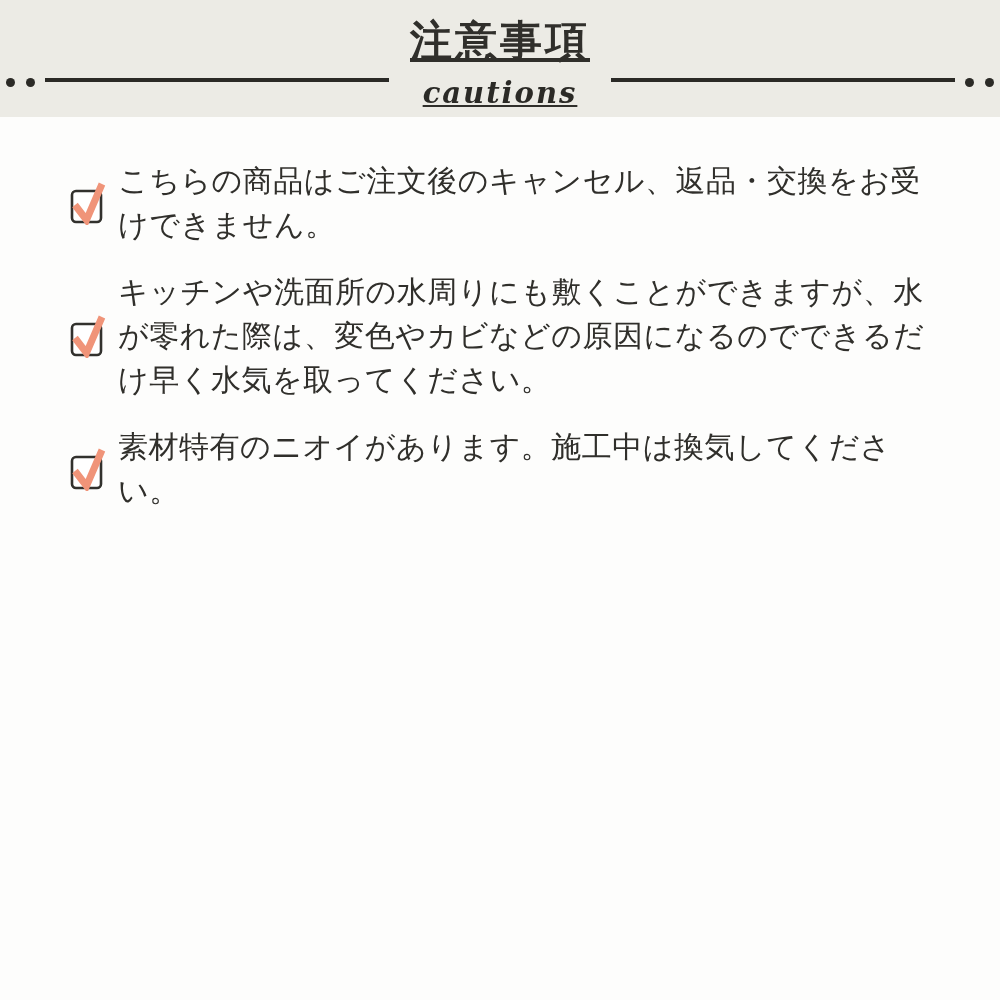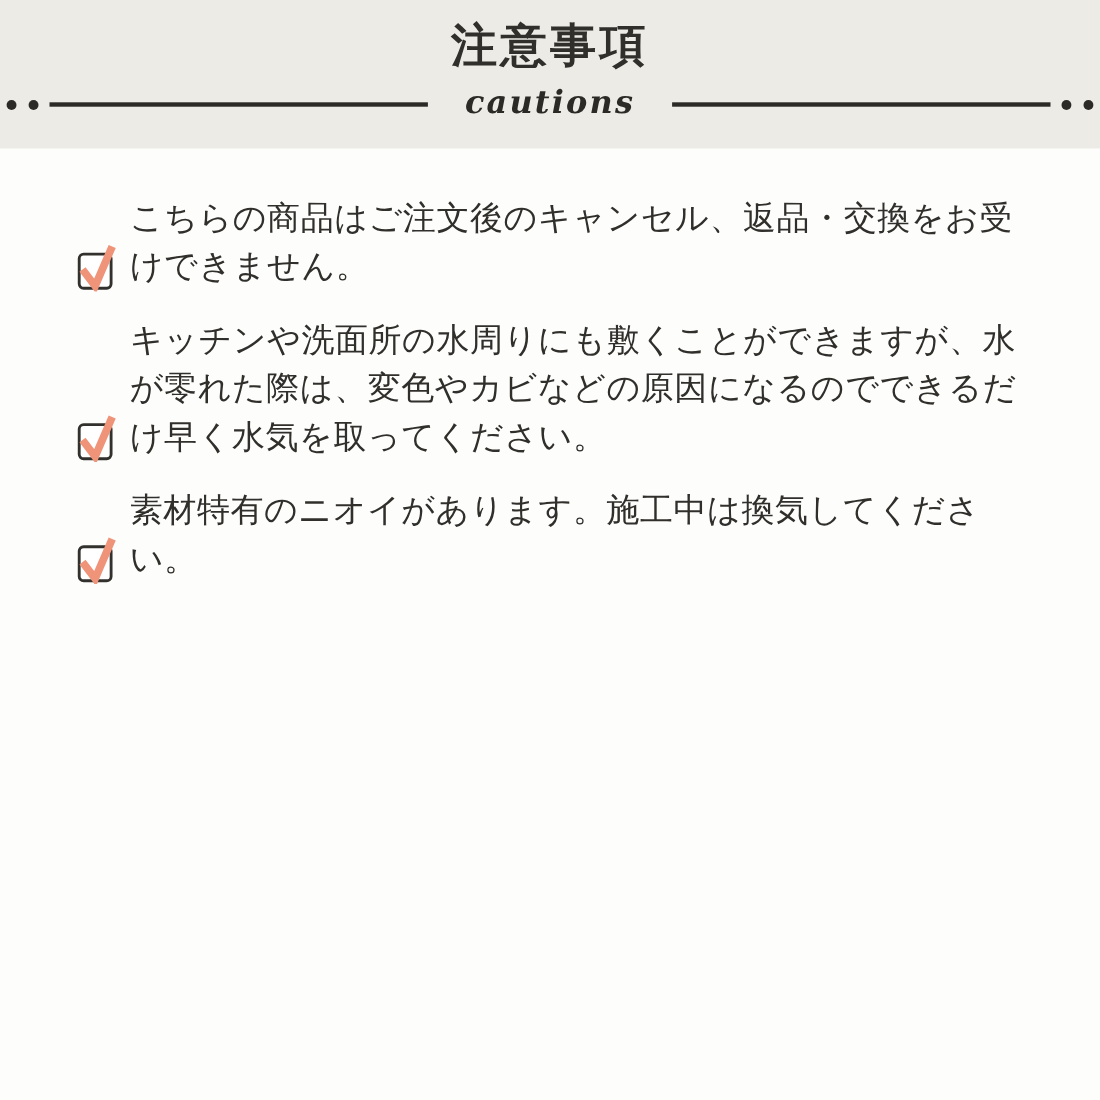--- a/index.html
+++ b/index.html
@@ -14,34 +14,35 @@
   html,body{width:1000px;}
   body{
     width:1000px;height:1000px;
     background:var(--body-bg);
     font-family:"Liberation Sans","DejaVu Sans",sans-serif;
     color:var(--text);
     overflow:hidden;
   }
   .header{
     background:var(--header-bg);
-    height:135px;
+    height:117px;
     padding-top:16px;
+    text-decoration:underline;
   }
   .title{
     text-align:center;
     font-size:42px;
     font-weight:900;
     letter-spacing:3px;
     color:var(--text);
     line-height:1.2;
   }
   .divider{
     display:flex;
-    align-items:center;
+    align-items:flex-start;
     margin-top:12px;
     padding:0 6px;
   }
   .dots{display:flex;align-items:center;gap:11px;flex:0 0 auto;}
   .dot{
     width:9px;height:9px;border-radius:50%;
     background:var(--line);
     display:inline-block;
   }
   .rule{
@@ -60,21 +61,21 @@
     font-size:29px;
     letter-spacing:2px;
     color:var(--line);
     transform:translateY(-2px);
   }
   .list{
     padding:42px 56px 0 70px;
   }
   .item{
     display:flex;
-    align-items:flex-end;
+    align-items:center;
     margin-bottom:23px;
   }
   .checkbox{
     flex:0 0 auto;
     width:36px;
     height:44px;
     margin-right:12px;
     display:block;
   }
   .item-text{

